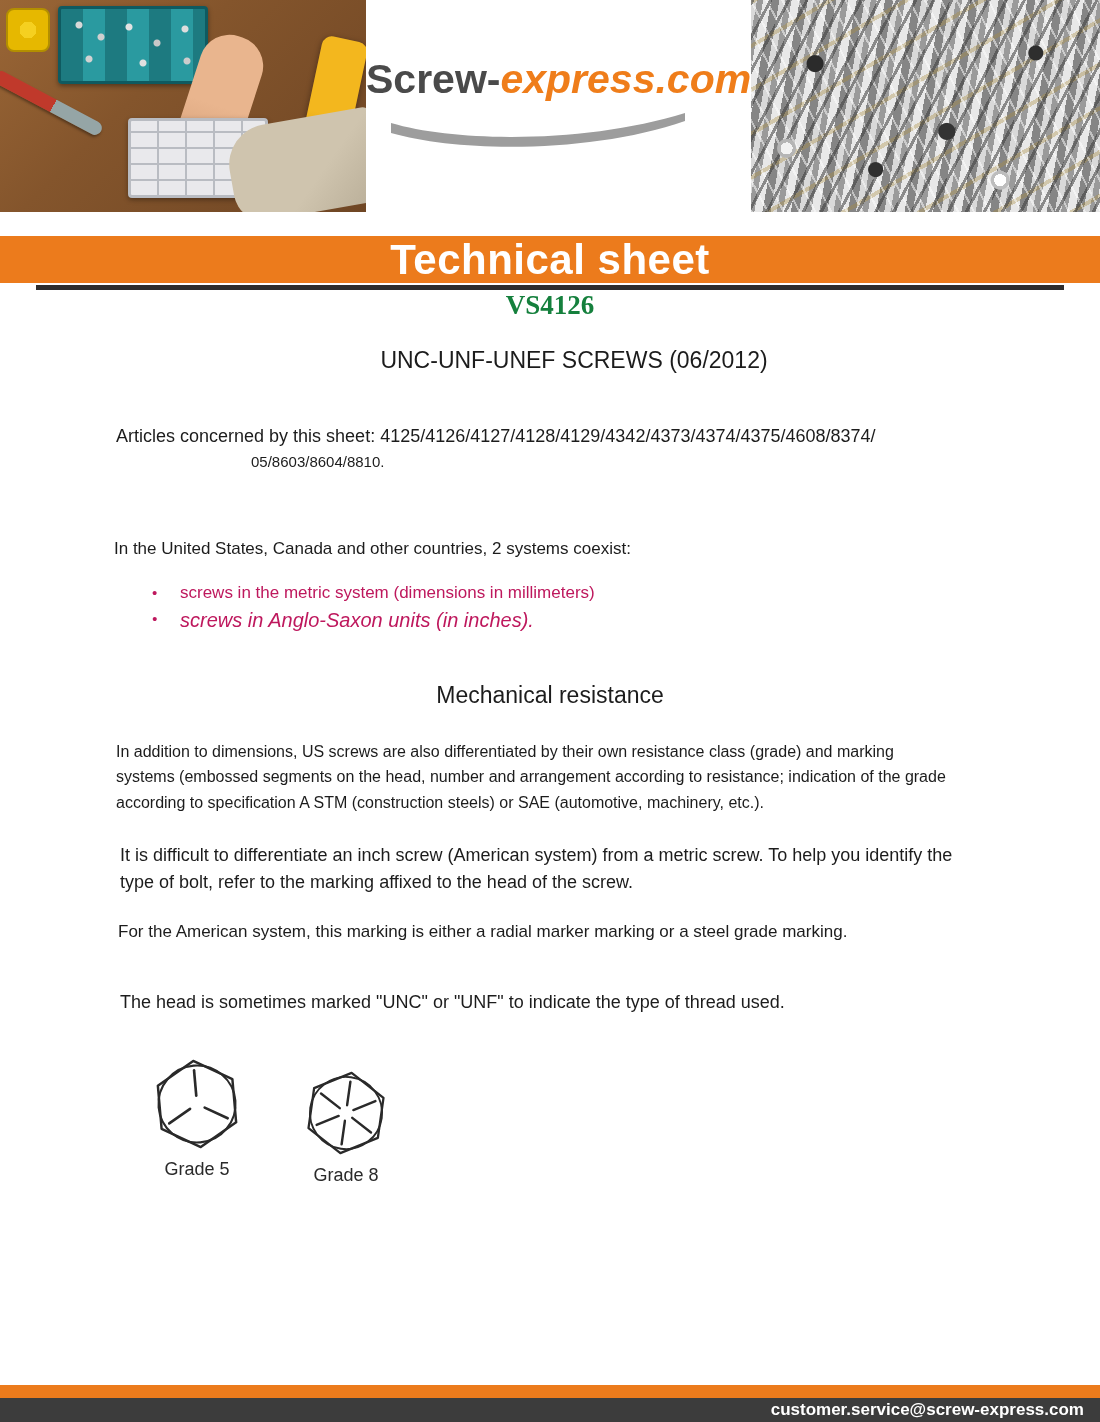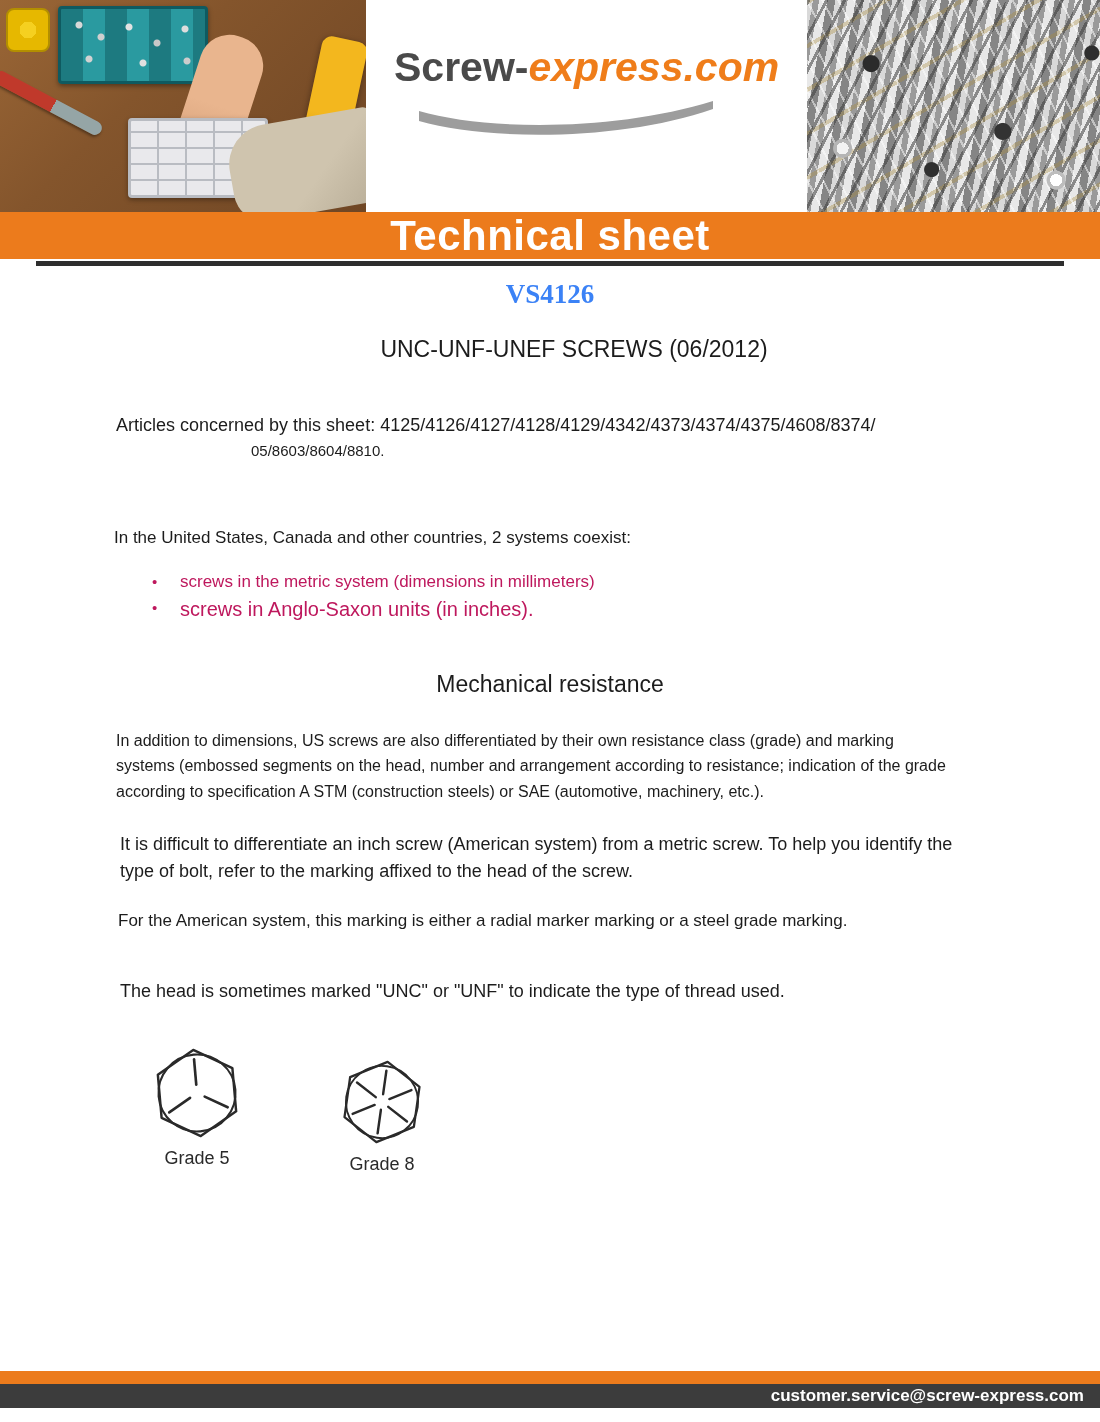--- a/index.html
+++ b/index.html
@@ -12,23 +12,22 @@
     height: 1422px;
     margin: 0 auto;
     background: #ffffff;
     overflow: hidden;
   }
 
   
   .header {
     position: relative;
     width: 100%;
-    height: 212px;
-    display: flex;
-    gap: 28px;
+    height: 236px;
+    display: flex;
   }
 
   .photo-left {
     position: relative;
     width: 366px;
     height: 212px;
     background: linear-gradient(135deg, #9a6636 0%, #84552c 40%, #6f4624 100%);
     overflow: hidden;
     flex: 0 0 auto;
   }
@@ -141,26 +140,25 @@
     letter-spacing: 0.5px;
   }
   .rule {
     height: 5px;
     background: #2e2e2e;
     margin: 2px 36px 0 36px;
   }
 
   
   .doc-ref {
-    margin-top: 13px;
     text-align: center;
     font-family: "Liberation Serif", serif;
     font-weight: bold;
     font-size: 27px;
-    color: #3b82f6;
+    color: #15803d;
   }
   .doc-title {
     margin-top: 26px;
     text-align: center;
     font-size: 23px;
     color: #1c1c1c;
     padding-left: 48px;
   }
   .articles {
     margin: 50px 120px 0 116px;
@@ -183,21 +181,21 @@
     margin: 24px 0 0 152px;
     list-style: none;
   }
   .bullets li {
     position: relative;
     padding-left: 28px;
     margin-bottom: 6px;
     font-size: 17px;
     color: #be185d;
   }
-  .bullets li:nth-child(2) { font-size: 20px; }
+  .bullets li:nth-child(2) { font-size: 20px; font-style: italic; }
   .bullets li::before {
     content: "•";
     position: absolute;
     left: 0;
     top: 1px;
     font-size: 15px;
   }
   .section-heading {
     margin-top: 50px;
     text-align: center;
@@ -209,31 +207,31 @@
   .para1 { margin: 30px 150px 0 116px; font-size: 16px; line-height: 1.62; }
   .para2 { margin: 26px 140px 0 120px; font-size: 18px; line-height: 1.5; }
   .para3 { margin: 26px 140px 0 118px; font-size: 17px; }
   .para4 { margin: 50px 140px 0 120px; font-size: 18px; }
 
   
   .figures {
     margin: 44px 0 0 150px;
     display: flex;
     align-items: flex-start;
-    gap: 94px;
+    gap: 58px;
   }
   .grade-figure { display: flex; flex-direction: column; align-items: center; }
   .grade-figure svg { width: 94px; height: 94px; }
   .grade-figure:nth-child(1) svg { transform: rotate(-5deg); }
   .grade-figure:nth-child(2) { margin-top: 12px; }
   .grade-figure:nth-child(2) svg { width: 88px; height: 88px; transform: rotate(8deg); }
   .grade-label { margin-top: 8px; font-size: 18px; color: #2a2a2a; }
 
   
-  .footer { position: absolute; left: 0; bottom: 14px; width: 100%; }
+  .footer { position: absolute; left: 0; bottom: 0; width: 100%; }
   .footer-orange { height: 13px; background: #ec7b1c; }
   .footer-dark {
     height: 24px;
     background: #3c3c3c;
     display: flex;
     align-items: center;
     justify-content: flex-end;
     padding-right: 16px;
   }
   .footer-email {

